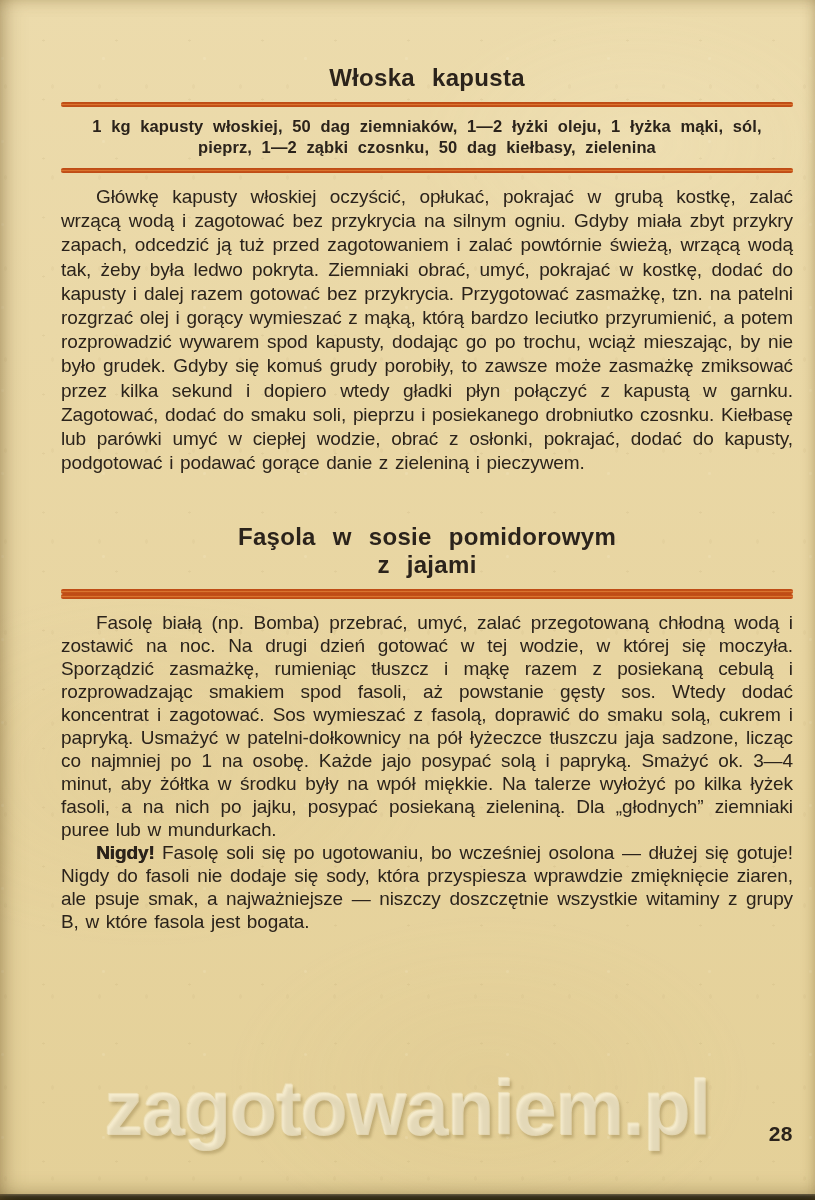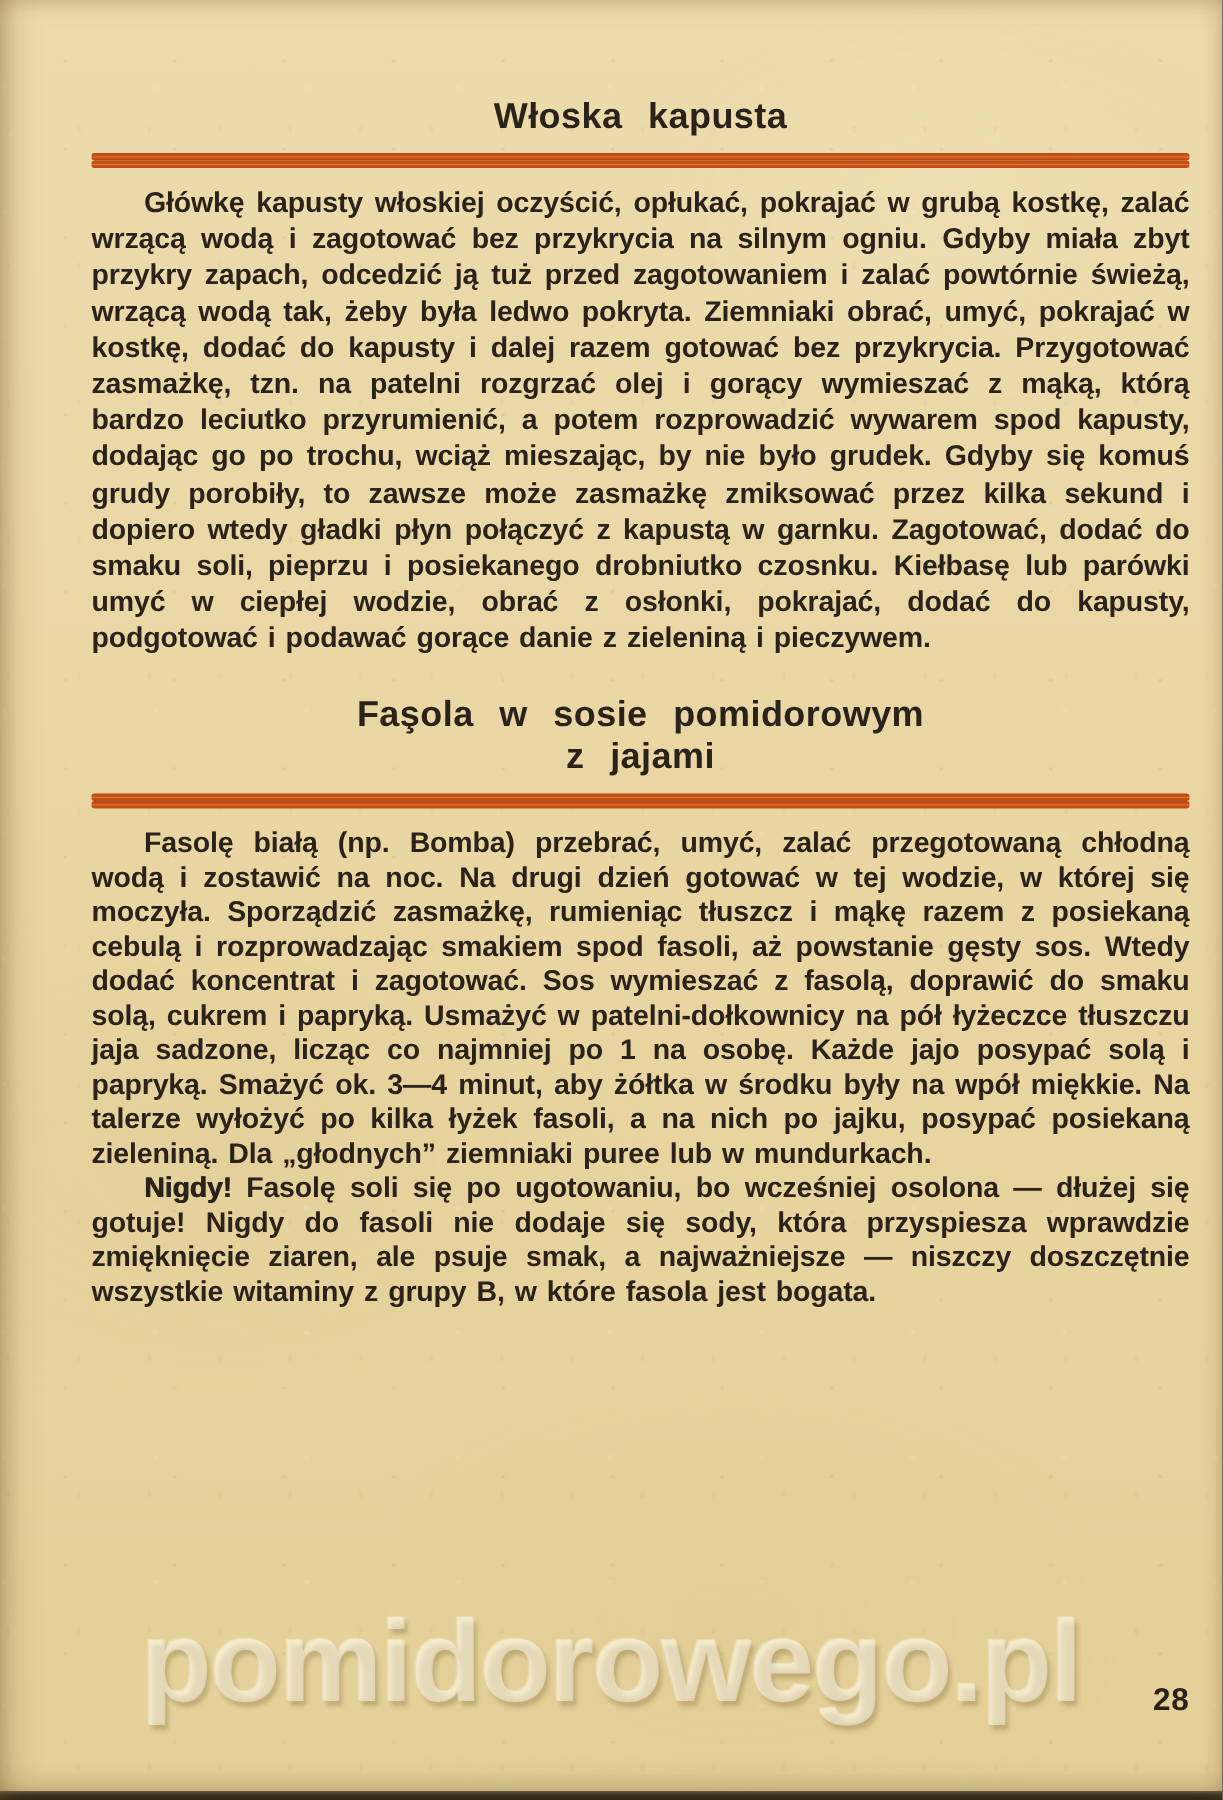--- a/index.html
+++ b/index.html
@@ -40,23 +40,23 @@
   .title .tl { display: block; }
 
   .rule { height: 5px; border-radius: 2px;
           background: linear-gradient(180deg, #bd4a15 0%, #c45117 38%, #dd7a33 52%, #c55218 66%, #bd4a15 100%); }
 
   .ingredients { margin: 0; padding: 9px 4px 10px 4px; text-align: center;
                  font-size: 16.5px; line-height: 21px; font-weight: bold;
                  word-spacing: .30em; letter-spacing: .1px; }
 
   .body { margin: 12px 0 0 0; text-align: justify; text-indent: 35px;
-          font-size: 19px; line-height: 24.2px; font-weight: bold;
+          font-size: 19px; line-height: 24.2px; font-weight: normal;
           letter-spacing: -.1px; word-spacing: 1.5px; }
-  .recipe2 { margin-top: 24px; }
+  .recipe2 { margin-top: 48px; }
   .recipe2 .body { line-height: 23px; }
   .note { margin-top: 0; }
   .note-label { text-shadow: .45px 0 0 currentColor; }
 
   .watermark {
     position: absolute; left: 0; top: 1070px; width: 100%;
     text-align: center; font-size: 77px; line-height: 1; font-weight: bold;
     letter-spacing: -1px; color: rgba(250,243,219,.55);
     text-shadow: 2px 3px 3px rgba(122,98,48,.32), -1px -1px 1px rgba(255,255,245,.40);
     filter: blur(.4px); pointer-events: none; white-space: nowrap;
@@ -77,33 +77,34 @@
 <div class="page">
   <div class="texture"></div>
 
   <div class="content">
 
     <section class="recipe">
       <h1 class="title">
         <span class="tl">Włoska kapusta</span>
       </h1>
       <div class="rule"></div>
+      <p class="ingredients">1 kg kapusty włoskiej, 50 dag ziemniaków, 1—2 łyżki oleju, 1 łyżka mąki, sól, pieprz, 1—2 ząbki czosnku, 50 dag kiełbasy, zielenina</p>
       <div class="rule"></div>
       <p class="body">Główkę kapusty włoskiej oczyścić, opłukać, pokrajać w grubą kostkę, zalać wrzącą wodą i zagotować bez przykrycia na silnym ogniu. Gdyby miała zbyt przykry zapach, odcedzić ją tuż przed zagotowaniem i zalać powtórnie świeżą, wrzącą wodą tak, żeby była ledwo pokryta. Ziemniaki obrać, umyć, pokrajać w kostkę, dodać do kapusty i dalej razem gotować bez przykrycia. Przygotować zasmażkę, tzn. na patelni rozgrzać olej i gorący wymieszać z mąką, którą bardzo leciutko przyrumienić, a potem rozprowadzić wywarem spod kapusty, dodając go po trochu, wciąż mieszając, by nie było grudek. Gdyby się komuś grudy porobiły, to zawsze może zasmażkę zmiksować przez kilka sekund i dopiero wtedy gładki płyn połączyć z kapustą w garnku. Zagotować, dodać do smaku soli, pieprzu i posiekanego drobniutko czosnku. Kiełbasę lub parówki umyć w ciepłej wodzie, obrać z osłonki, pokrajać, dodać do kapusty, podgotować i podawać gorące danie z zieleniną i pieczywem.</p>
     </section>
 
     <section class="recipe recipe2">
       <h1 class="title">
         <span class="tl">Faşola w sosie pomidorowym</span>
         <span class="tl">z jajami</span>
       </h1>
       <div class="rule"></div>
       <div class="rule"></div>
       <p class="body">Fasolę białą (np. Bomba) przebrać, umyć, zalać przegotowaną chłodną wodą i zostawić na noc. Na drugi dzień gotować w tej wodzie, w której się moczyła. Sporządzić zasmażkę, rumieniąc tłuszcz i mąkę razem z posiekaną cebulą i rozprowadzając smakiem spod fasoli, aż powstanie gęsty sos. Wtedy dodać koncentrat i zagotować. Sos wymieszać z fasolą, doprawić do smaku solą, cukrem i papryką. Usmażyć w patelni-dołkownicy na pół łyżeczce tłuszczu jaja sadzone, licząc co najmniej po 1 na osobę. Każde jajo posypać solą i papryką. Smażyć ok. 3—4 minut, aby żółtka w środku były na wpół miękkie. Na talerze wyłożyć po kilka łyżek fasoli, a na nich po jajku, posypać posiekaną zieleniną. Dla „głodnych” ziemniaki puree lub w mundurkach.</p>
       <p class="body note"><b class="note-label">Nigdy!</b><span> Fasolę soli się po ugotowaniu, bo wcześniej osolona — dłużej się gotuje! Nigdy do fasoli nie dodaje się sody, która przyspiesza wprawdzie zmięknięcie ziaren, ale psuje smak, a najważniejsze — niszczy doszczętnie wszystkie witaminy z grupy B, w które fasola jest bogata.</span></p>
     </section>
 
   </div>
 
-  <div class="watermark">pomidorowego.pl</div>
+  <div class="watermark">zagotowaniem.pl</div>
   <div class="pagenum">28</div>
   <div class="scan-edge"></div>
 </div>
 
 </body></html>

